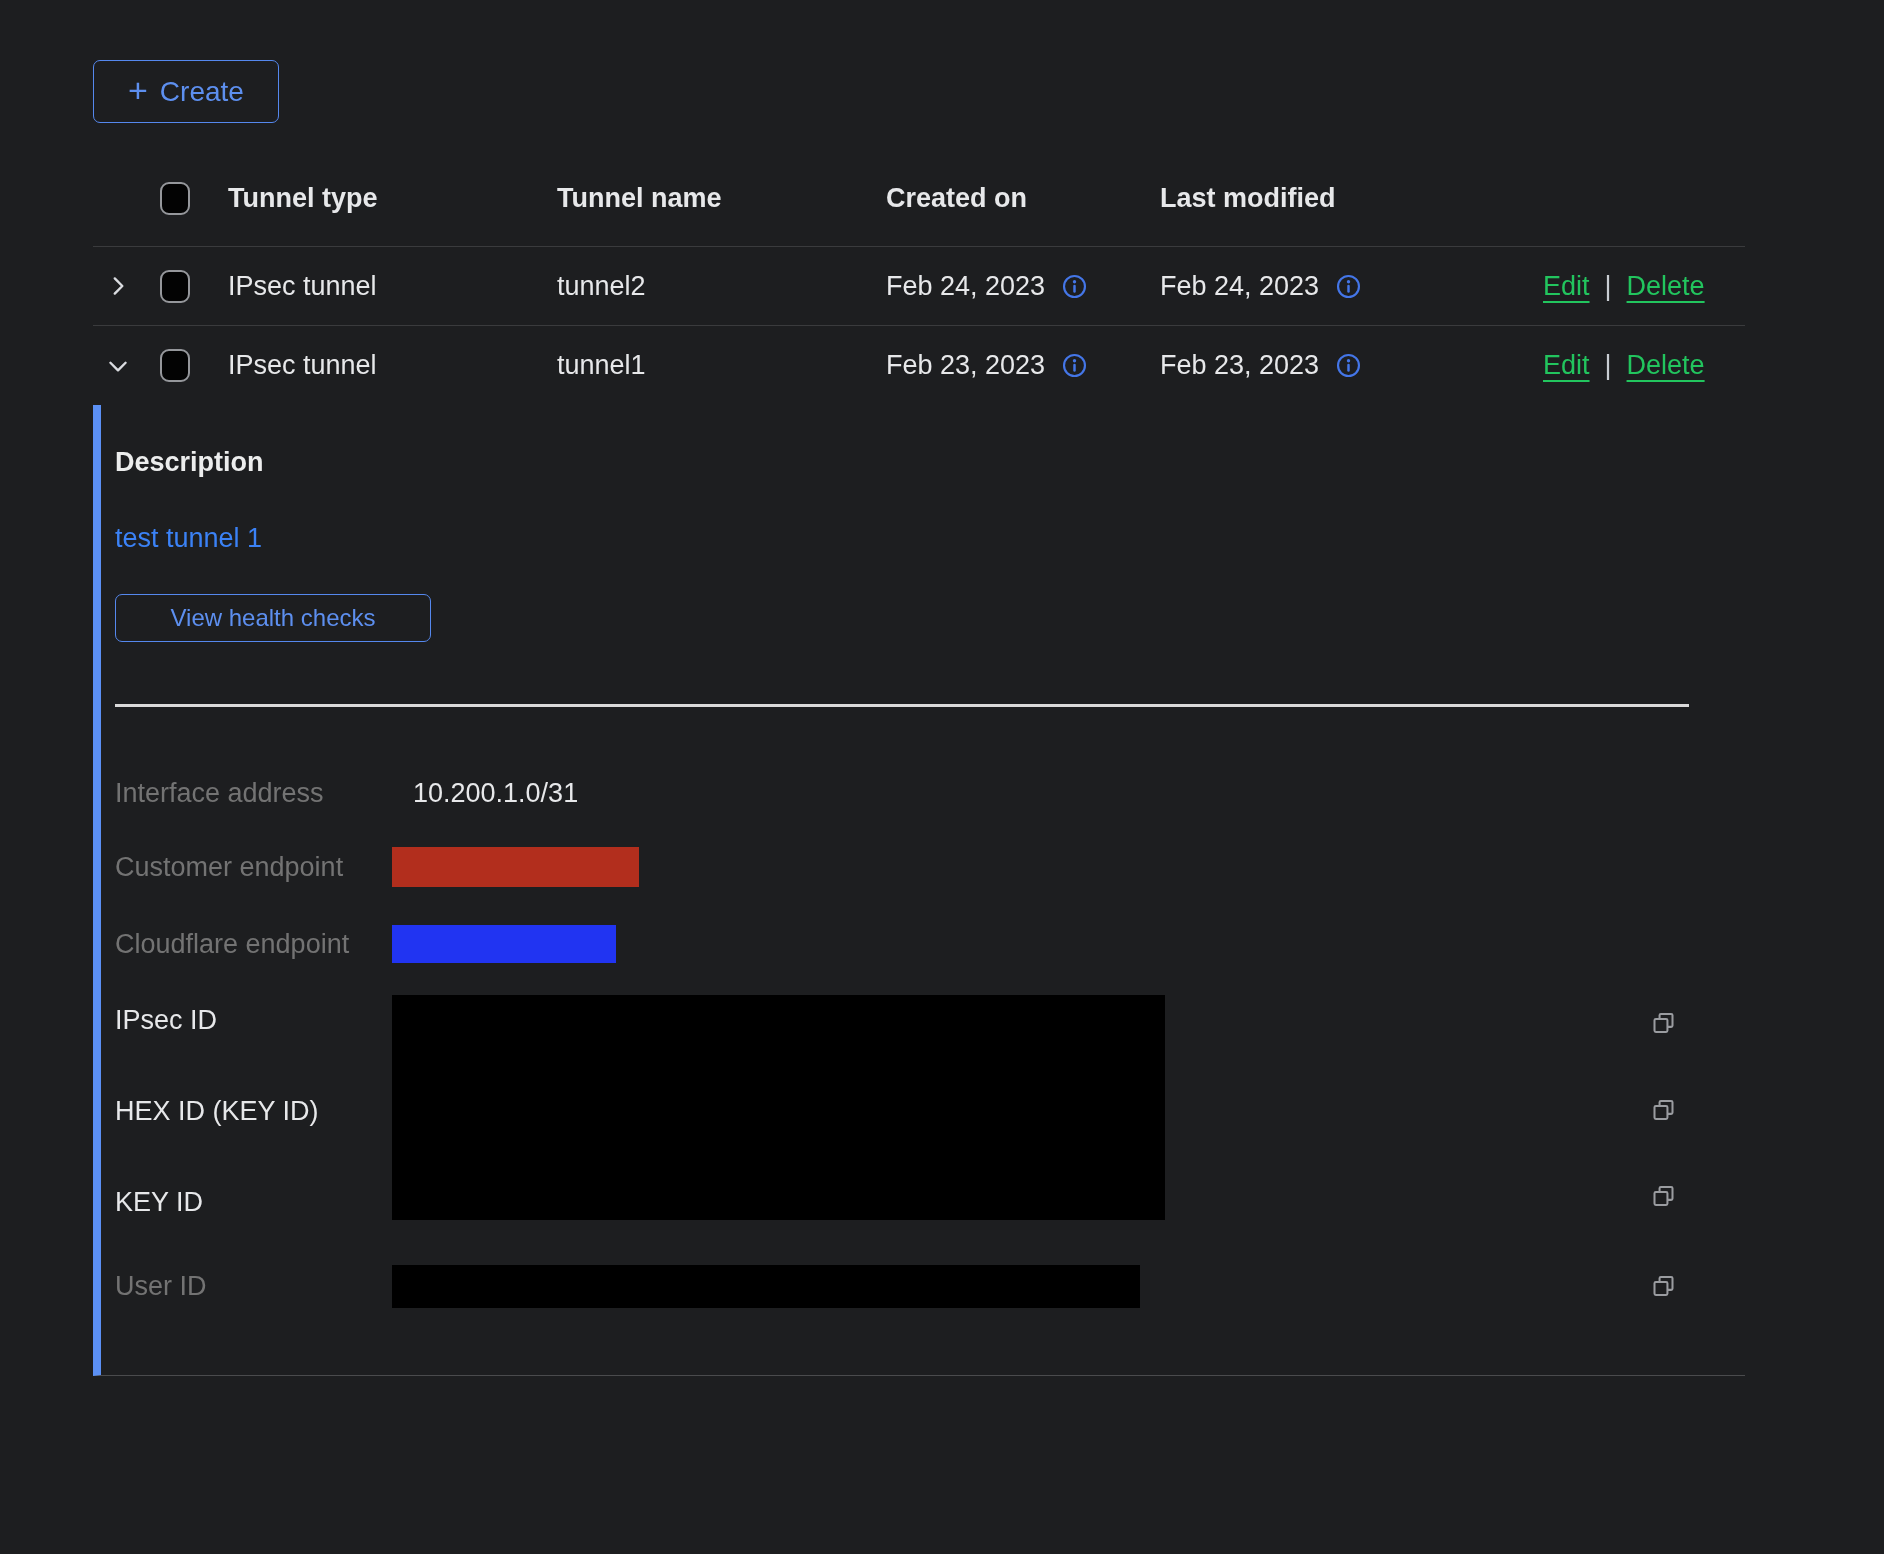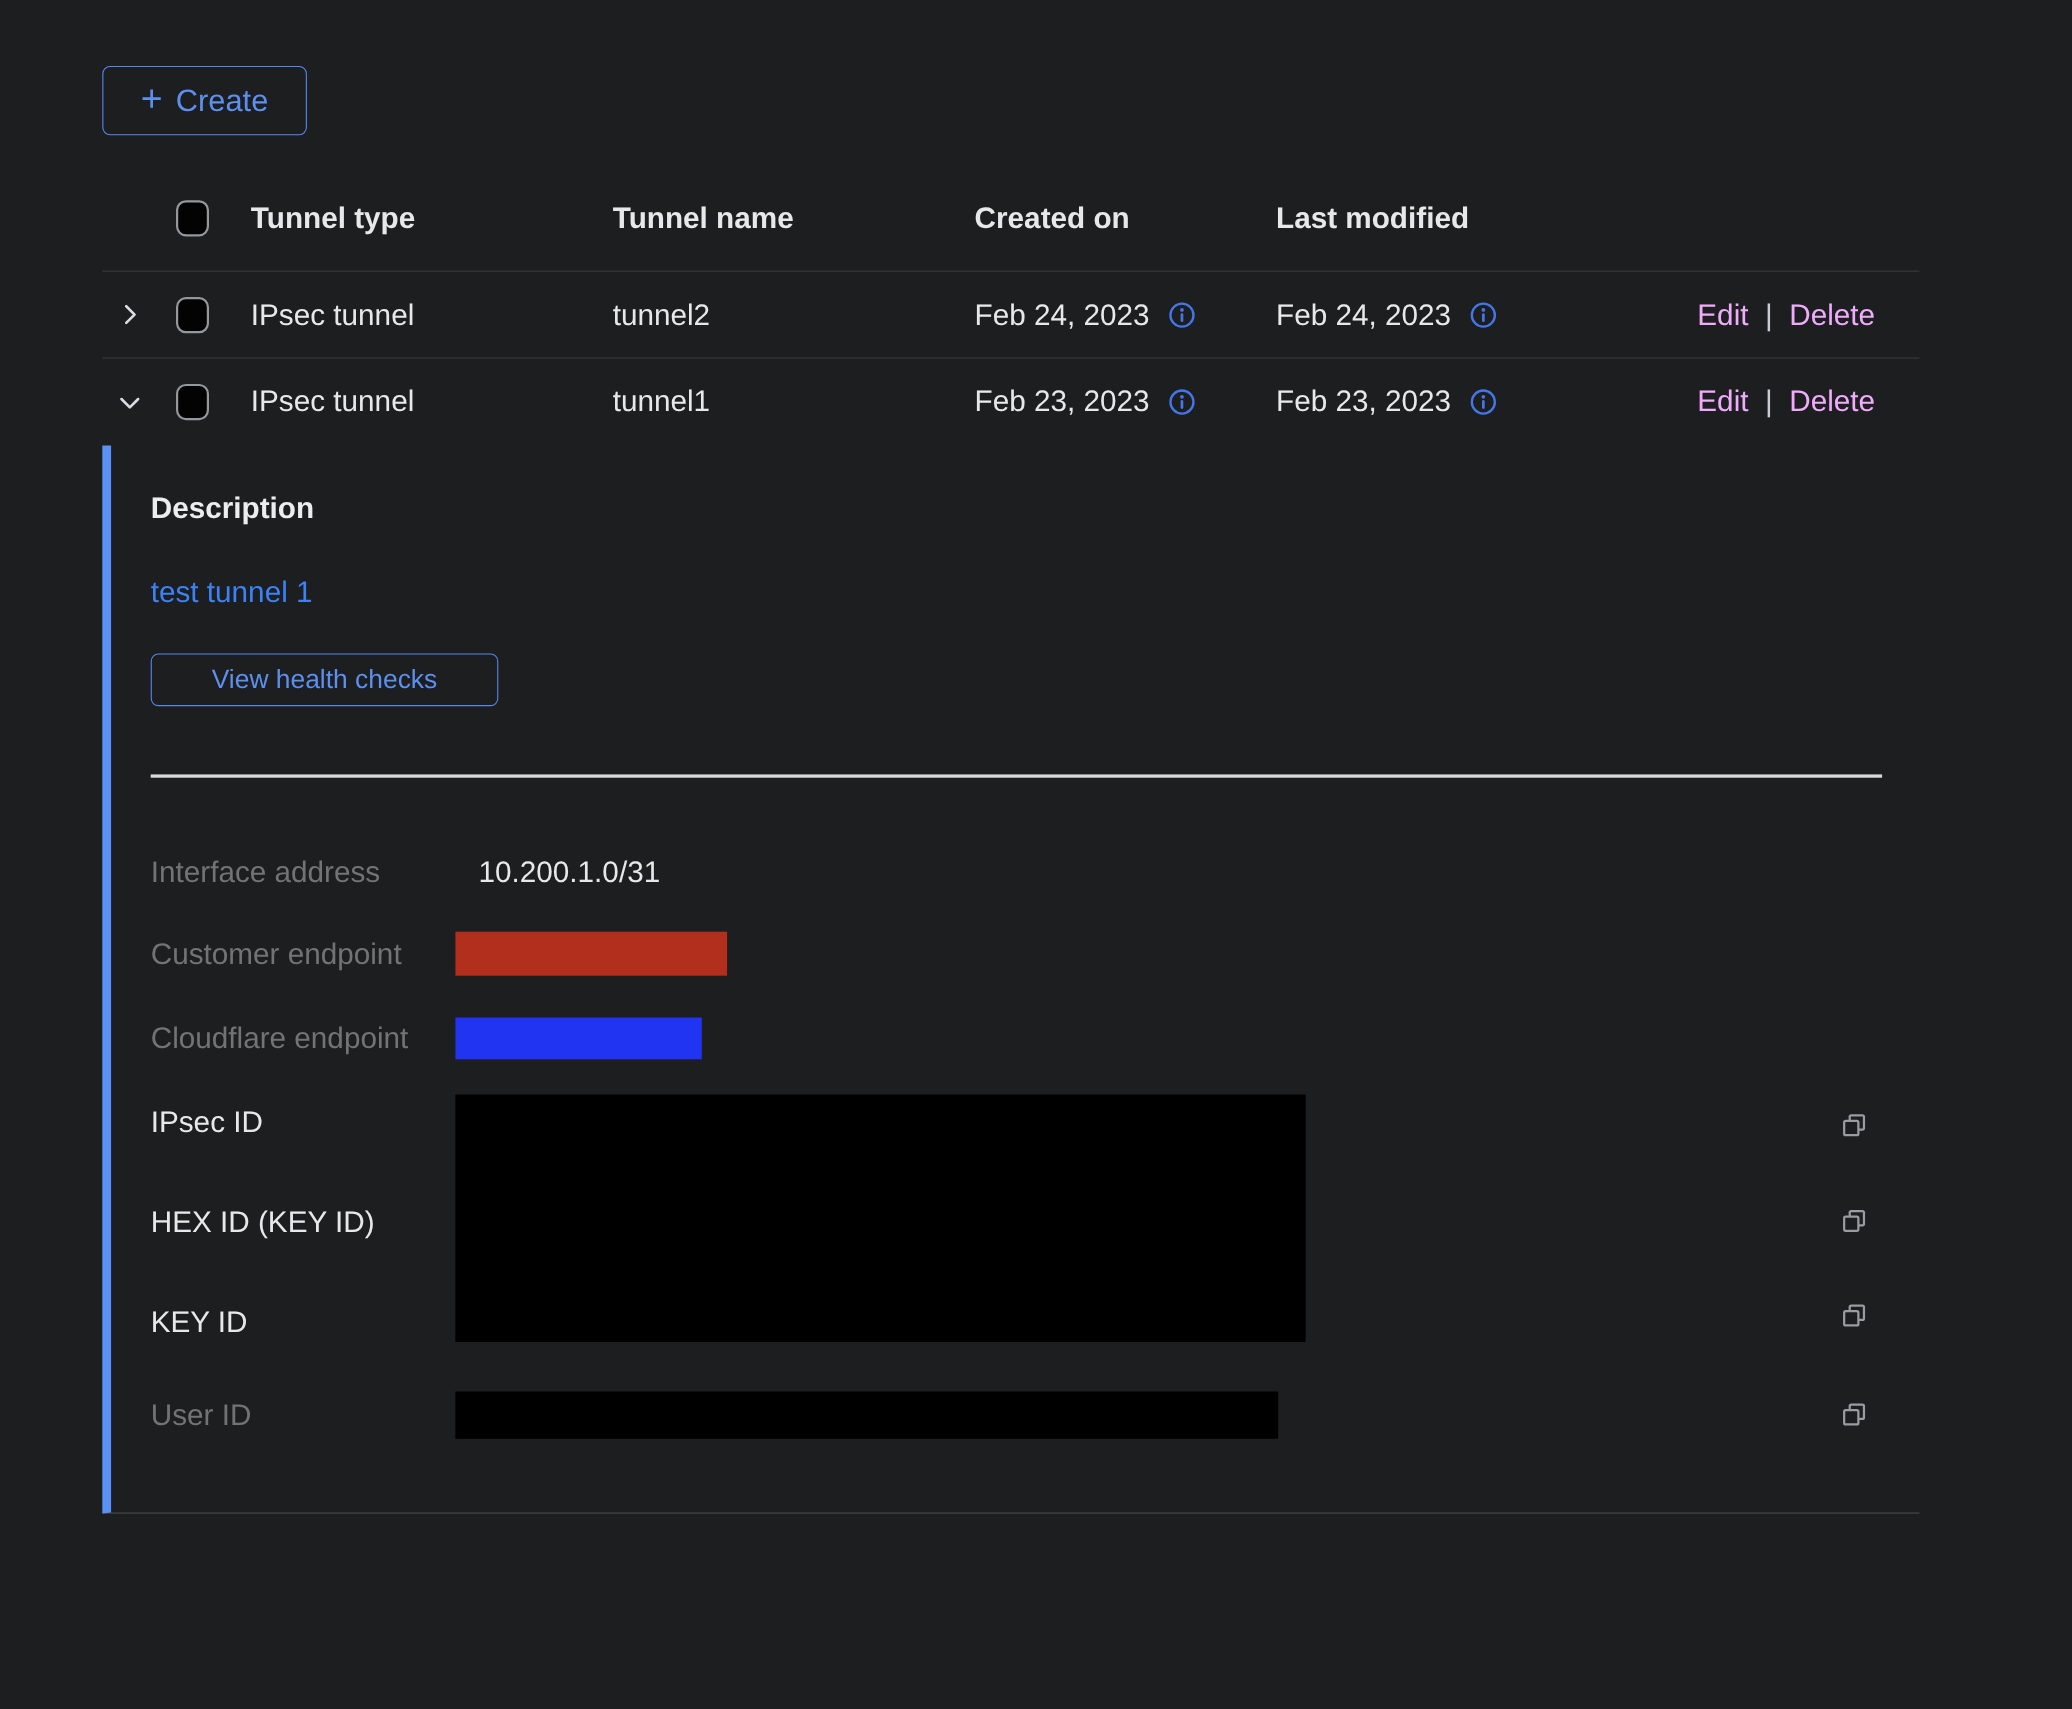--- a/index.html
+++ b/index.html
@@ -20,27 +20,27 @@
   .tr.head { height:97px; font-weight:700; border-bottom:1px solid #3a3b3d; }
   .tr.body { height:79px; }
   .tr.r1 { border-bottom:1px solid #3a3b3d; }
   .cell-chevron { padding-left:12px; display:flex; align-items:center; }
   .chev { width:26px; height:26px; cursor:pointer; display:inline-block; }
   .checkbox { width:30px; height:33px; border:2.5px solid #95979b; border-radius:9px;
               background:#030303; cursor:pointer; }
   .date-cell { display:flex; align-items:center; gap:16px; }
   .info-ic { width:27px; height:27px; cursor:pointer; flex:0 0 auto; }
   .actions { display:flex; align-items:center; gap:15px; justify-content:flex-start; padding-left:3px; }
-  .lnk { color:#f0abfc; text-underline-offset:6px; cursor:pointer; }
+  .lnk { color:#22c55e; text-decoration:underline; text-underline-offset:6px; cursor:pointer; }
   .sep { color:#c9cdd3; }
 
   
   .panel { position:absolute; left:93px; top:405px; width:1652px;
            border-left:8px solid #5b90f5; border-bottom:1px solid #4a4b4d;
-           padding:0 0 67px 36px; }
+           padding:0 0 67px 14px; }
   .p-inner { width:1612px; }
   .desc-label { margin-top:42px; font-size:27px; font-weight:700; color:#eceded; }
   .desc-value { margin-top:45px; font-size:27px; color:#3b82f6; }
   .health-btn { margin-top:40px; height:48px; width:316px; background:transparent;
     border:1.5px solid #5588ee; border-radius:7px; color:#5d8fef; font-size:24px;
     font-family:"Liberation Sans", sans-serif; cursor:pointer; }
   .divider { margin-top:62px; height:3px; width:1574px; background:#dadada; }
 
   .drow { display:flex; align-items:center; }
   .drow .lab { width:277px; flex:0 0 auto; font-size:27px; color:#737373; }

